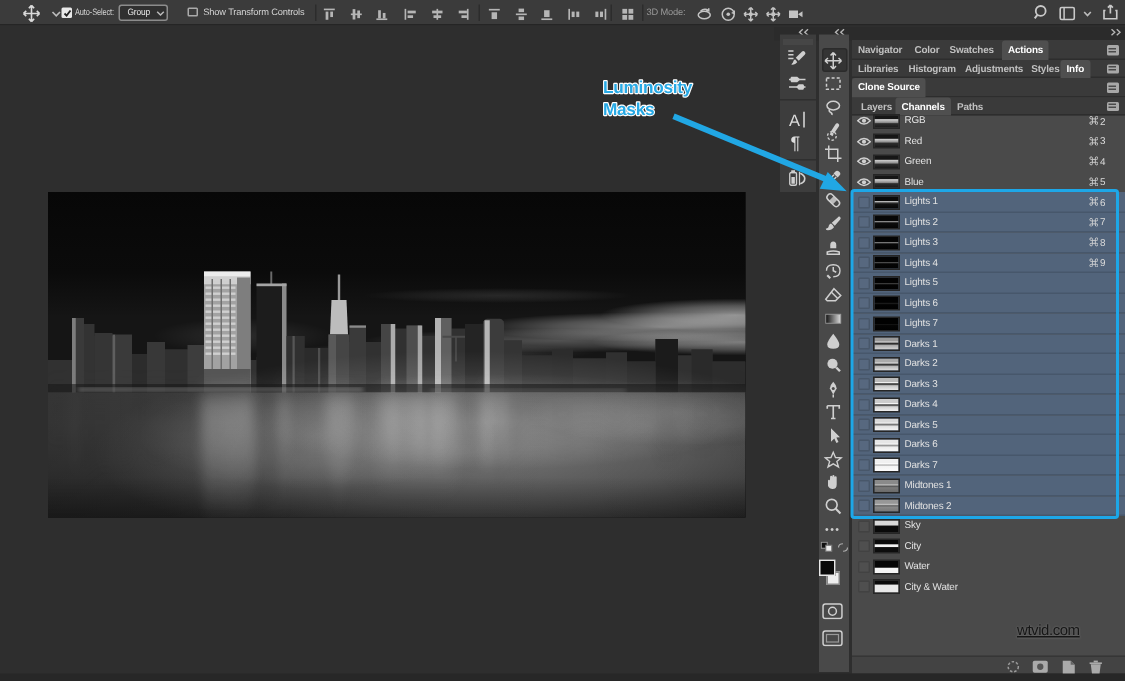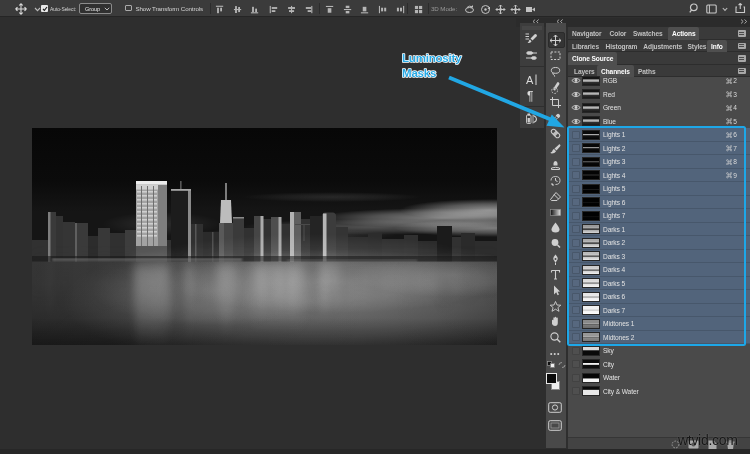--- a/index.html
+++ b/index.html
@@ -31,22 +31,22 @@
 .thumb { position:absolute; left:14px; top:1.7px; width:18px; height:10px;
   border:1px solid #262626; }
 .cname { position:absolute; left:35px; top:3.1px; font-size:6.6px; letter-spacing:-0.1px; color:#e2e2e2; white-space:nowrap; }
 .sc { position:absolute; right:13px; top:3.1px; font-size:6.6px; color:#dadada; }
 .scn { margin-left:1px; }
 #selborder { position:absolute; left:566.5px; top:126.1px; width:179px; height:220.4px;
   border:2px solid #1da7e8; border-radius:2.5px; z-index:5; }
 #pfoot { position:absolute; left:568px; top:437px; width:182px; height:12px; background:#434343;
   border-top:1px solid #363636; }
 #botstrip { position:absolute; left:0; top:449px; width:750px; height:5px; background:#272727; }
-#wm { position:absolute; left:678px; top:432px; font-size:14px; color:#161616; z-index:20; letter-spacing:-0.3px;
-  text-shadow:0 0 1.5px rgba(200,200,200,0.4); }
+#wm { position:absolute; left:678px; top:415px; font-size:10px; color:#161616; z-index:20; letter-spacing:-0.3px;
+  text-shadow:0 0 1.5px rgba(200,200,200,0.4);text-decoration:underline; }
 </style></head>
 <body>
 <div id="stage">
 
 <div id="optbar">
       <svg class="ic" style="left:15px;top:3px" width="12" height="12" viewBox="0 0 11 11">
         <path d="M5.5 0.5 L5.5 10.5 M0.5 5.5 L10.5 5.5 M5.5 0.5 L3.9 2.3 M5.5 0.5 L7.1 2.3 M5.5 10.5 L3.9 8.7 M5.5 10.5 L7.1 8.7 M0.5 5.5 L2.3 3.9 M0.5 5.5 L2.3 7.1 M10.5 5.5 L8.7 3.9 M10.5 5.5 L8.7 7.1" stroke="#dadada" fill="none" stroke-width="1"></path>
       </svg>
 <svg class="ic" style="left:34px;top:7px" width="7" height="5" viewBox="0 0 7 5">
         <path d="M1 1 L3.5 3.6 L6 1" stroke="#bbb" stroke-width="1.1" fill="none"></path>

